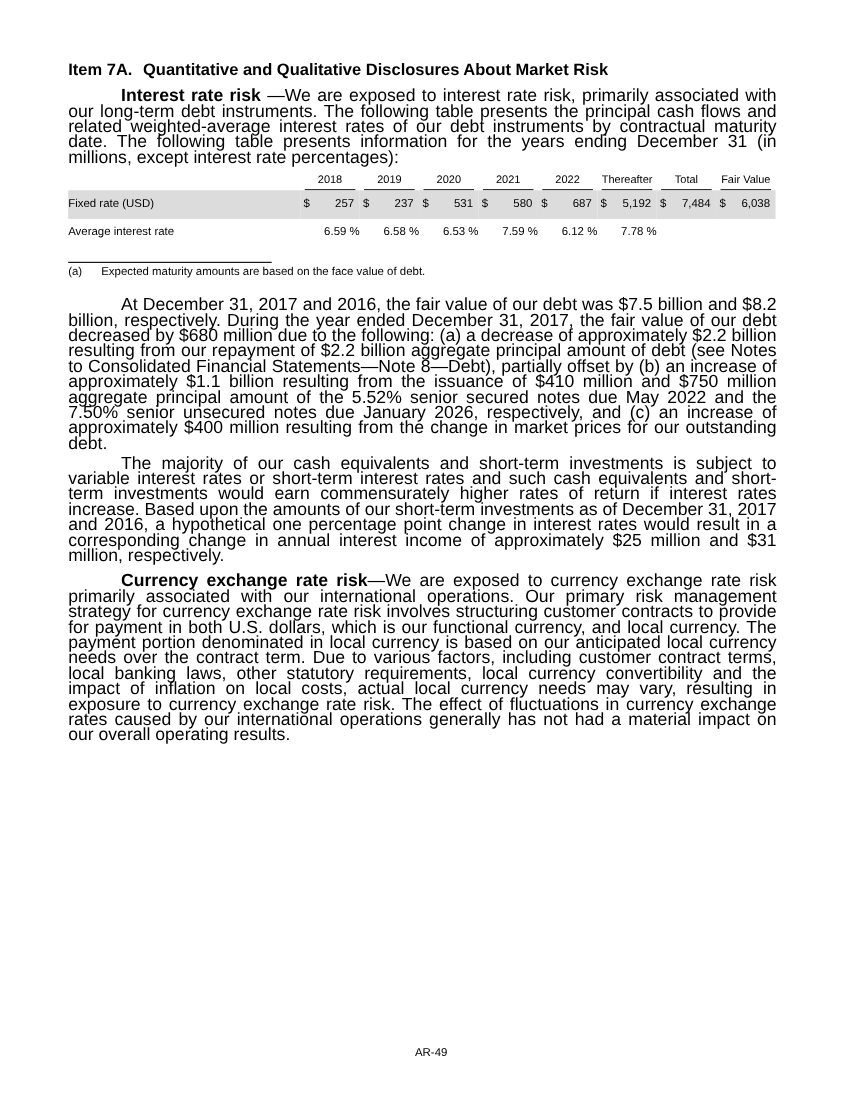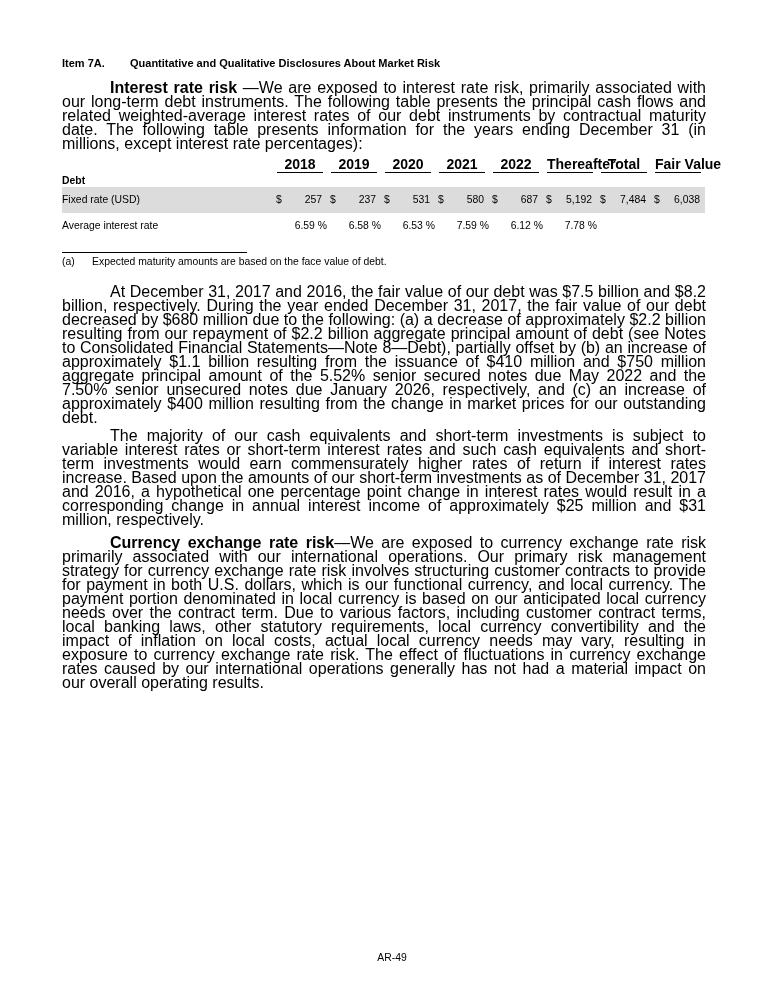--- a/index.html
+++ b/index.html
@@ -12,21 +12,21 @@
     overflow: hidden;
   }
   .page {
     position: absolute; inset: 0;
     padding: 57px 62px 0 62px;
   }
   
   .heading {
     display: flex;
     font-weight: bold;
-    font-size: 11px;
+    font-size: 15px;
     line-height: 13px;
   }
   .heading .item-no { width: 68px; flex: 0 0 68px; }
 
   
   p.body {
     font-size: 16px;
     line-height: 14px;
     text-align: justify;
     text-indent: 48px;
@@ -61,22 +61,22 @@
   .span-head {
     font-weight: bold;
     font-size: 9.8px;
     text-align: center;
     border-bottom: 2px solid #8c8c8c;
     margin: 0 3px 0 4px;
     padding-bottom: 1px;
     white-space: nowrap;
   }
   .col-head {
-    font-weight: bold;
-    font-size: 14px;
+    font-weight: normal;
+    font-size: 10px;
     text-align: center;
     border-bottom: 1.5px solid #000;
     margin: 0 4px 0 4px;
     padding-bottom: 2px;
     white-space: nowrap;
   }
   .section-label { font-weight: bold; }
   tr.shaded td { background: #dcdcdc; }
   .money {
     display: flex;
@@ -154,24 +154,20 @@
       <td>
             <div class="col-head">Thereafter</div>
           </td>
       <td>
             <div class="col-head">Total</div>
           </td>
       <td>
             <div class="col-head">Fair Value</div>
           </td>
     </tr>
-    <tr class="section-row">
-      <td class="section-label">Debt</td>
-      <td colspan="8"></td>
-    </tr>
     <tr class="data-row shaded">
       <td>Fixed rate (USD)</td>
       <td>
             <div class="money">
               <span>$</span>
               <span>257</span>
             </div>
           </td>
       <td>
             <div class="money">

